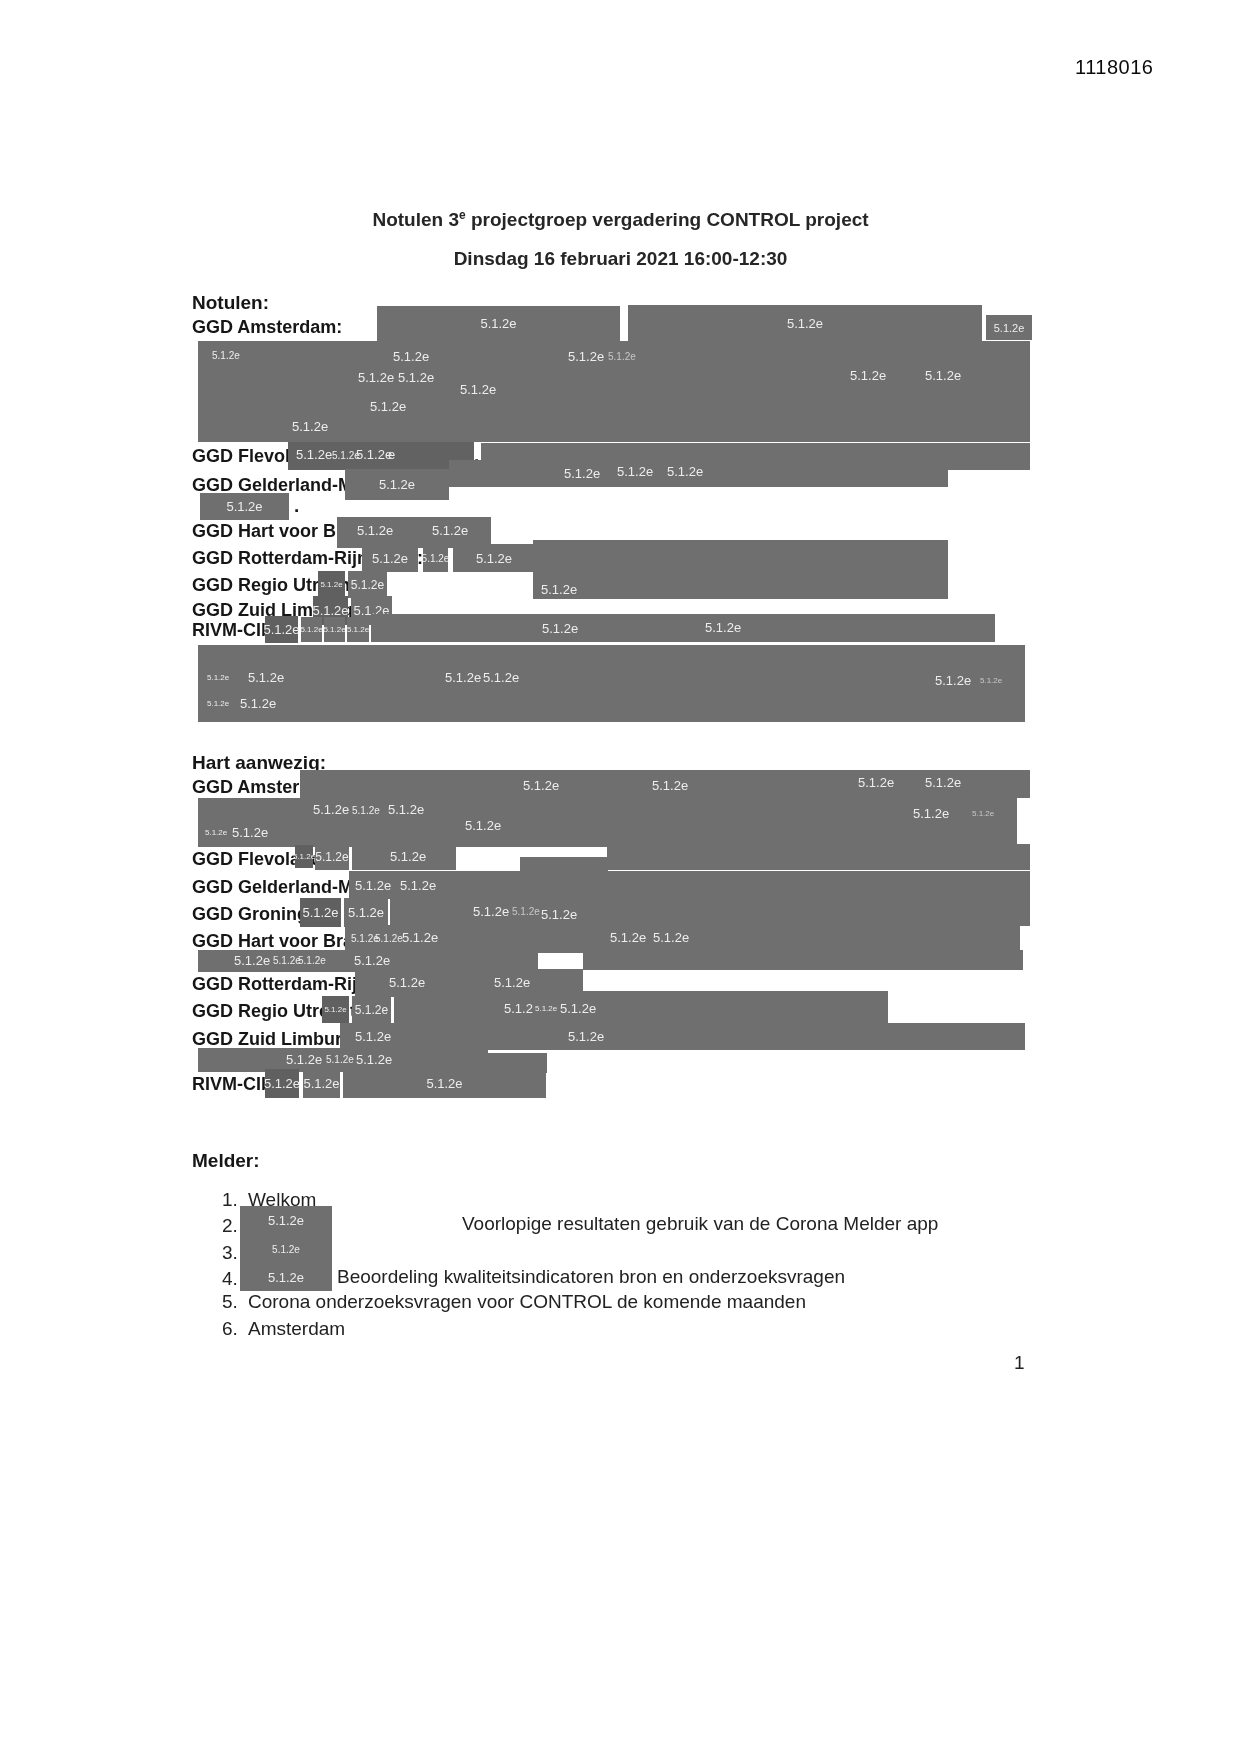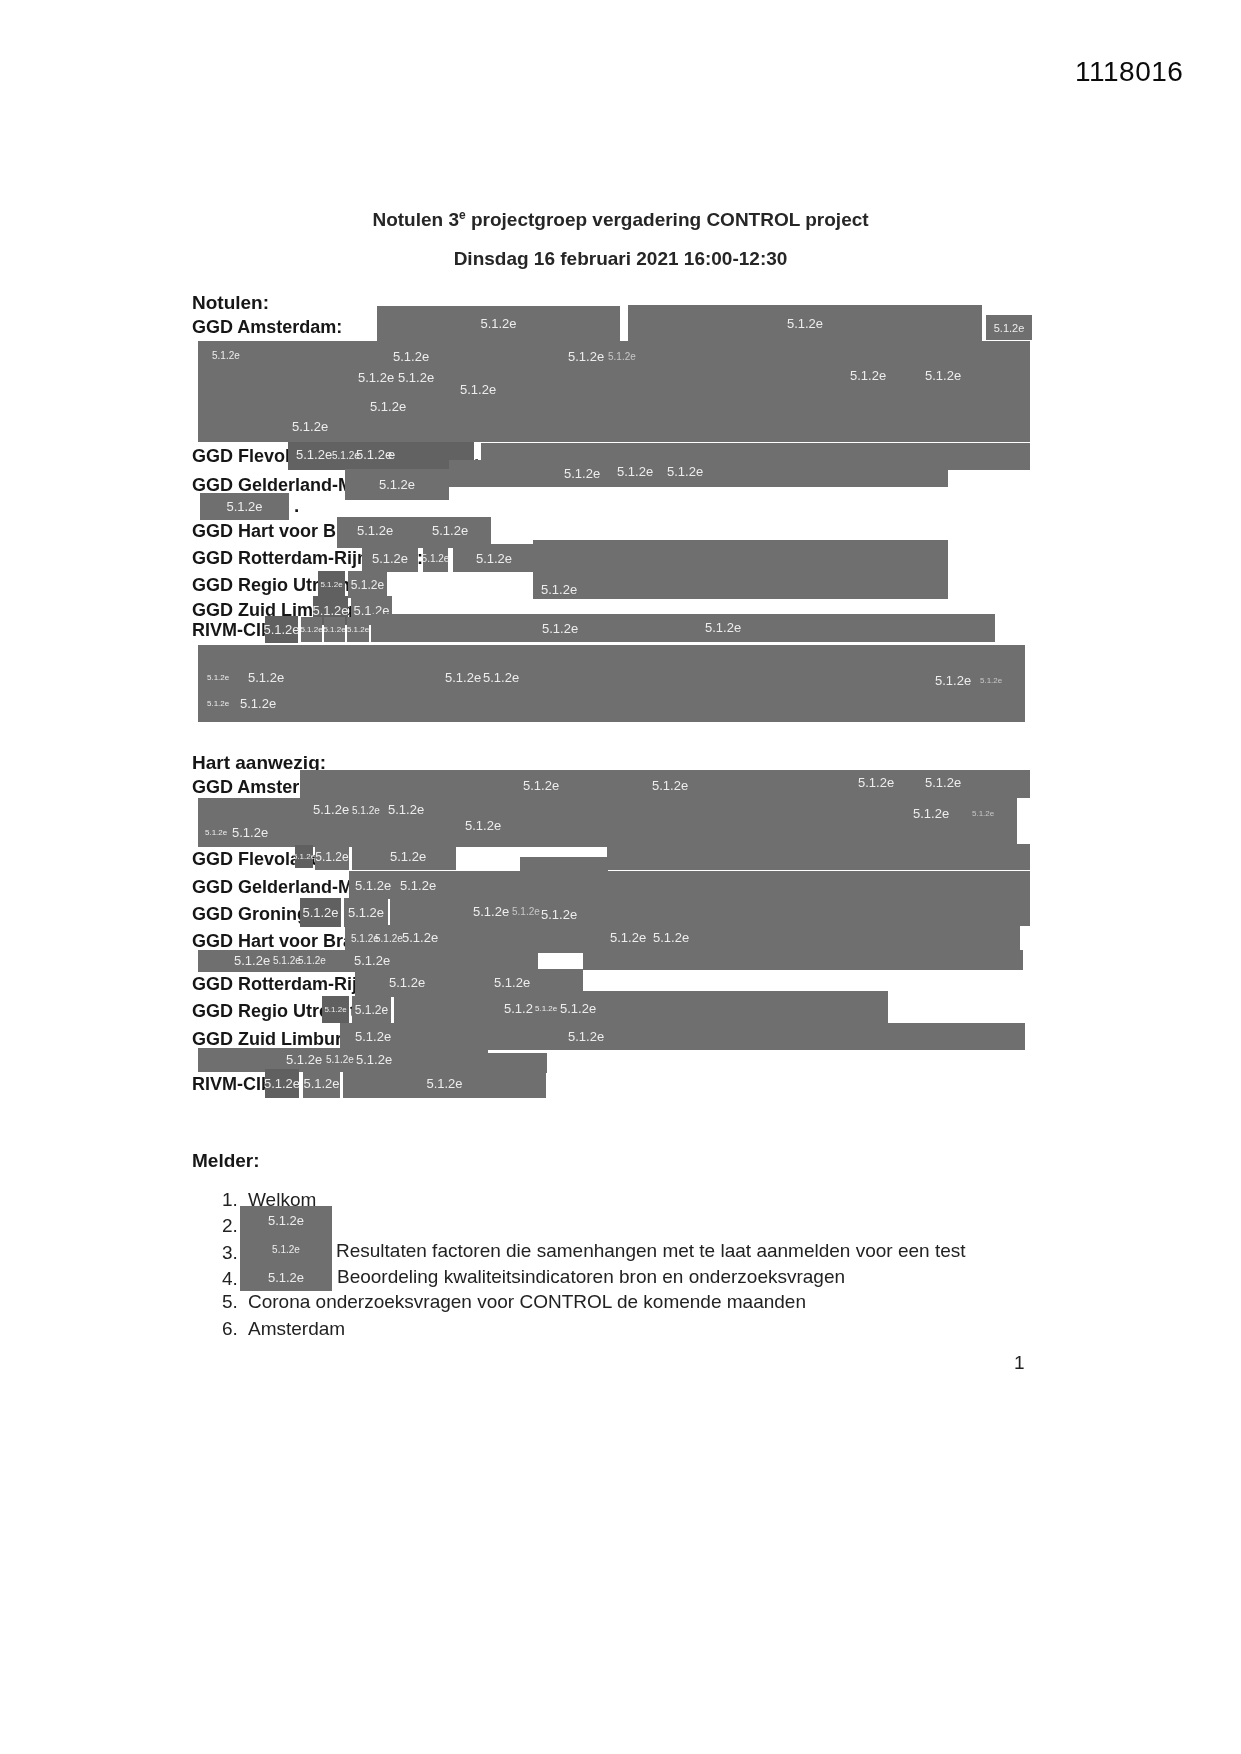--- a/index.html
+++ b/index.html
@@ -1,18 +1,18 @@
 <!DOCTYPE html>
 <html><head>
 <meta charset="utf-8">
 <style>
   html,body{margin:0;padding:0;background:#ffffff;}
   .page{position:relative;width:1241px;height:1754px;background:#ffffff;
         font-family:"Liberation Sans",sans-serif;color:#1c1c1c;overflow:hidden;}
-  .doc-num{position:absolute;left:1075px;top:56px;font-size:28px;color:#0b0b0b;letter-spacing:.5px;}
+  .doc-num{position:absolute;left:1075px;top:56px;font-size:20px;color:#0b0b0b;letter-spacing:.5px;}
   .title-line{position:absolute;left:0;width:100%;text-align:center;font-weight:bold;font-size:19px;color:#262626;}
   .sup{vertical-align:super;font-size:12px;}
   .h{position:absolute;font-weight:bold;font-size:19px;color:#161616;white-space:nowrap;}
   .lbl{position:absolute;font-weight:bold;font-size:18px;color:#161616;white-space:nowrap;}
   .dot{position:absolute;font-weight:bold;font-size:19px;color:#161616;}
   .rbox{position:absolute;background:#6f6f6f;color:#ededed;font-size:13px;
         display:flex;align-items:center;justify-content:center;white-space:nowrap;}
   .rbox.dark{background:#606060;}
   .rbox.sm{font-size:10px;}
   .rbox.xs{font-size:8px;}
@@ -215,24 +215,24 @@
   <div class="rbox" style="left:303px;top:1069px;width:37px;height:29px;">5.1.2e</div>
   <div class="rbox" style="left:343px;top:1069px;width:203px;height:29px;">5.1.2e</div>
 
   <div class="h" style="left:192px;top:1150px;">Melder:</div>
 
   <div class="agenda-num" style="left:222px;top:1189px;">1.</div>
   <div class="agenda-text" style="left:248px;top:1189px;">Welkom</div>
 
   <div class="agenda-num" style="left:222px;top:1215px;">2.</div>
   <div class="rbox" style="left:240px;top:1206px;width:92px;height:29px;">5.1.2e</div>
+  <div class="agenda-text" style="left:462px;top:1213px;">Voorlopige resultaten gebruik van de Corona Melder app</div>
 
   <div class="agenda-num" style="left:222px;top:1242px;">3.</div>
   <div class="rbox sm" style="left:240px;top:1235px;width:92px;height:28px;">5.1.2e</div>
-  <div class="agenda-text" style="left:336px;top:1240px;">Resultaten factoren die samenhangen met te laat aanmelden voor een test</div>
 
   <div class="agenda-num" style="left:222px;top:1268px;">4.</div>
   <div class="rbox" style="left:240px;top:1263px;width:92px;height:28px;">5.1.2e</div>
   <div class="agenda-text" style="left:337px;top:1266px;">Beoordeling kwaliteitsindicatoren bron en onderzoeksvragen</div>
 
   <div class="agenda-num" style="left:222px;top:1291px;">5.</div>
   <div class="agenda-text" style="left:248px;top:1291px;">Corona onderzoeksvragen voor CONTROL de komende maanden</div>
 
   <div class="agenda-num" style="left:222px;top:1318px;">6.</div>
   <div class="agenda-text" style="left:248px;top:1318px;">Amsterdam</div>

